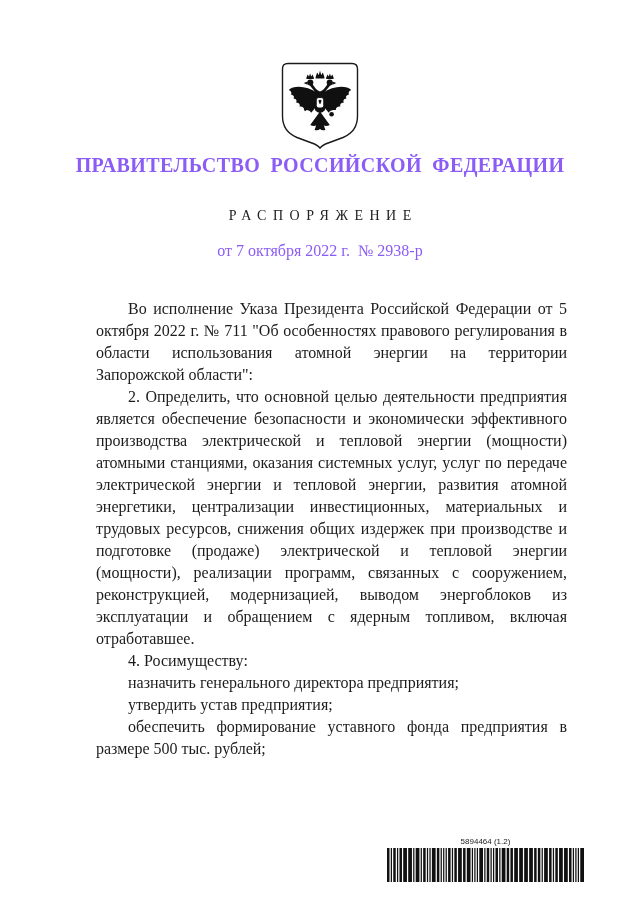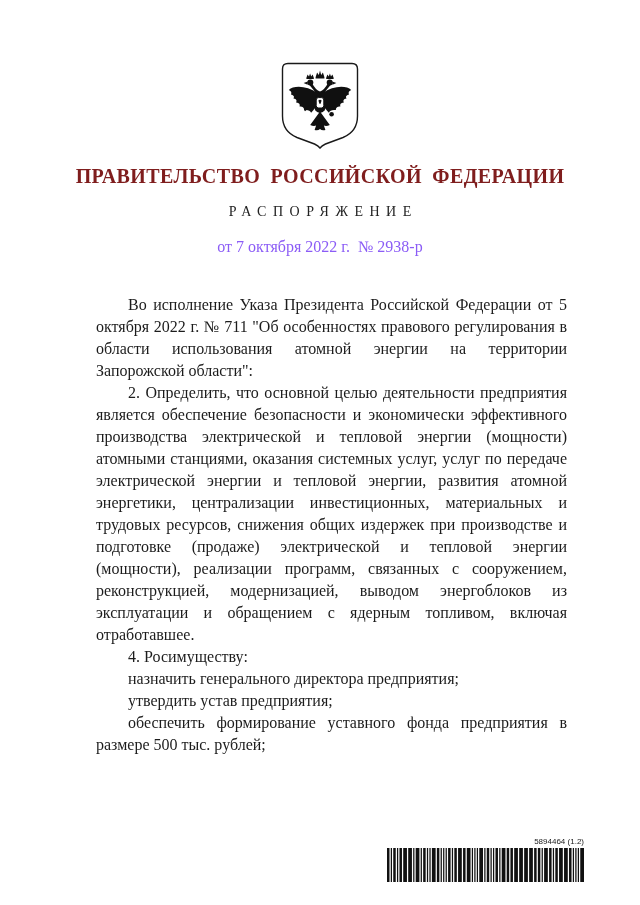--- a/index.html
+++ b/index.html
@@ -10,29 +10,29 @@
     color:#1c1c1c;
     font-family:"Liberation Serif","DejaVu Serif",serif;
     overflow:hidden;
   }
   .letterhead{text-align:center;}
   .emblem-wrap{
     padding-top:62px;
     display:flex;justify-content:center;
   }
   .authority{
-    margin-top:16px;
+    margin-top:5px;
     font-size:20px;
     font-weight:bold;
     letter-spacing:0.4px;
     word-spacing:5px;
-    color:#7f1d1d;
+    color:#8b5cf6;
   }
   .doctype{
-    margin-top:16px;
+    margin-top:31px;
     font-size:14px;
     letter-spacing:6.5px;
     text-indent:6.5px; 
     color:#222;
   }
   .dateline{
     margin-top:18px;
     font-size:16px;
     white-space:pre;
     color:#8b5cf6;
@@ -53,21 +53,21 @@
     margin:0;
     text-indent:32px;
   }
   .barcode-block{
     position:absolute;
     left:387px;
     top:837px;
     width:197px;
   }
   .barcode-label{
-    text-align:right;
+    text-align:center;
     font-family:"Liberation Sans","DejaVu Sans",sans-serif;
     font-size:8px;
     line-height:10px;
     color:#222;
     white-space:nowrap;
   }
   .barcode-bars{display:block;margin-top:1px;}
   .shield-outline{fill:#ffffff;stroke:#1a1a1a;stroke-width:1.4;}
   .eagle{fill:#101010;}
 </style>

